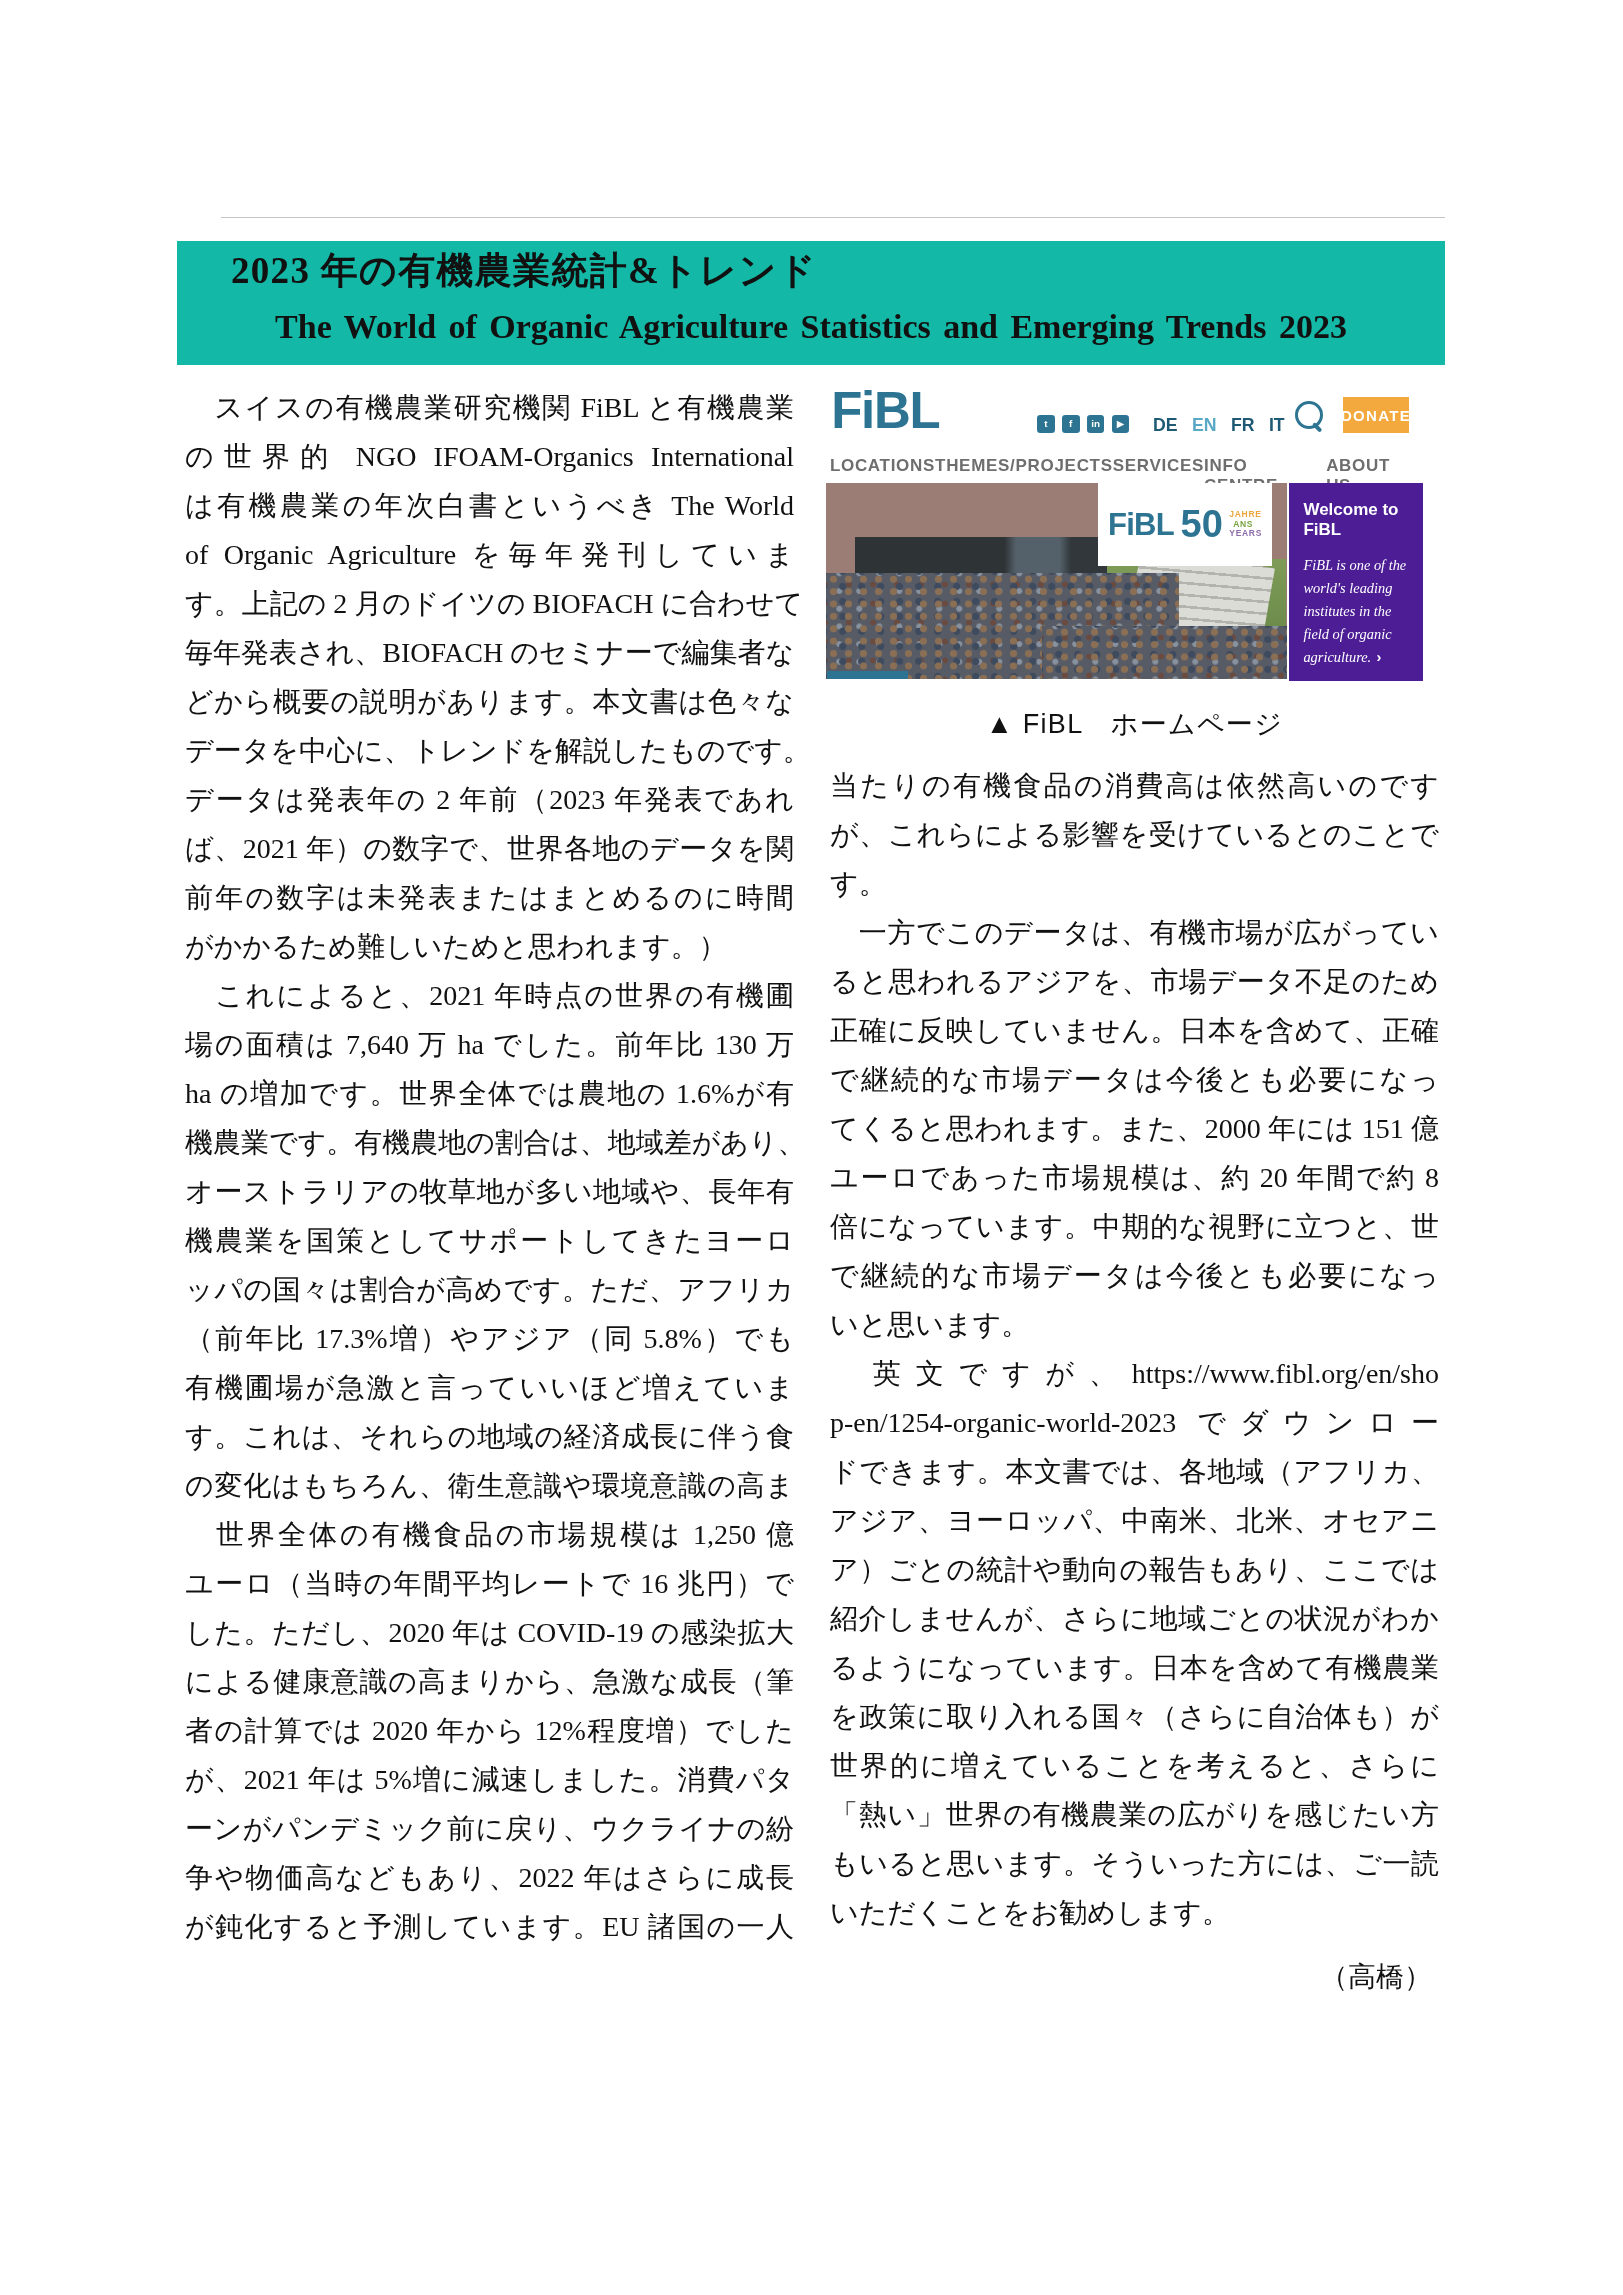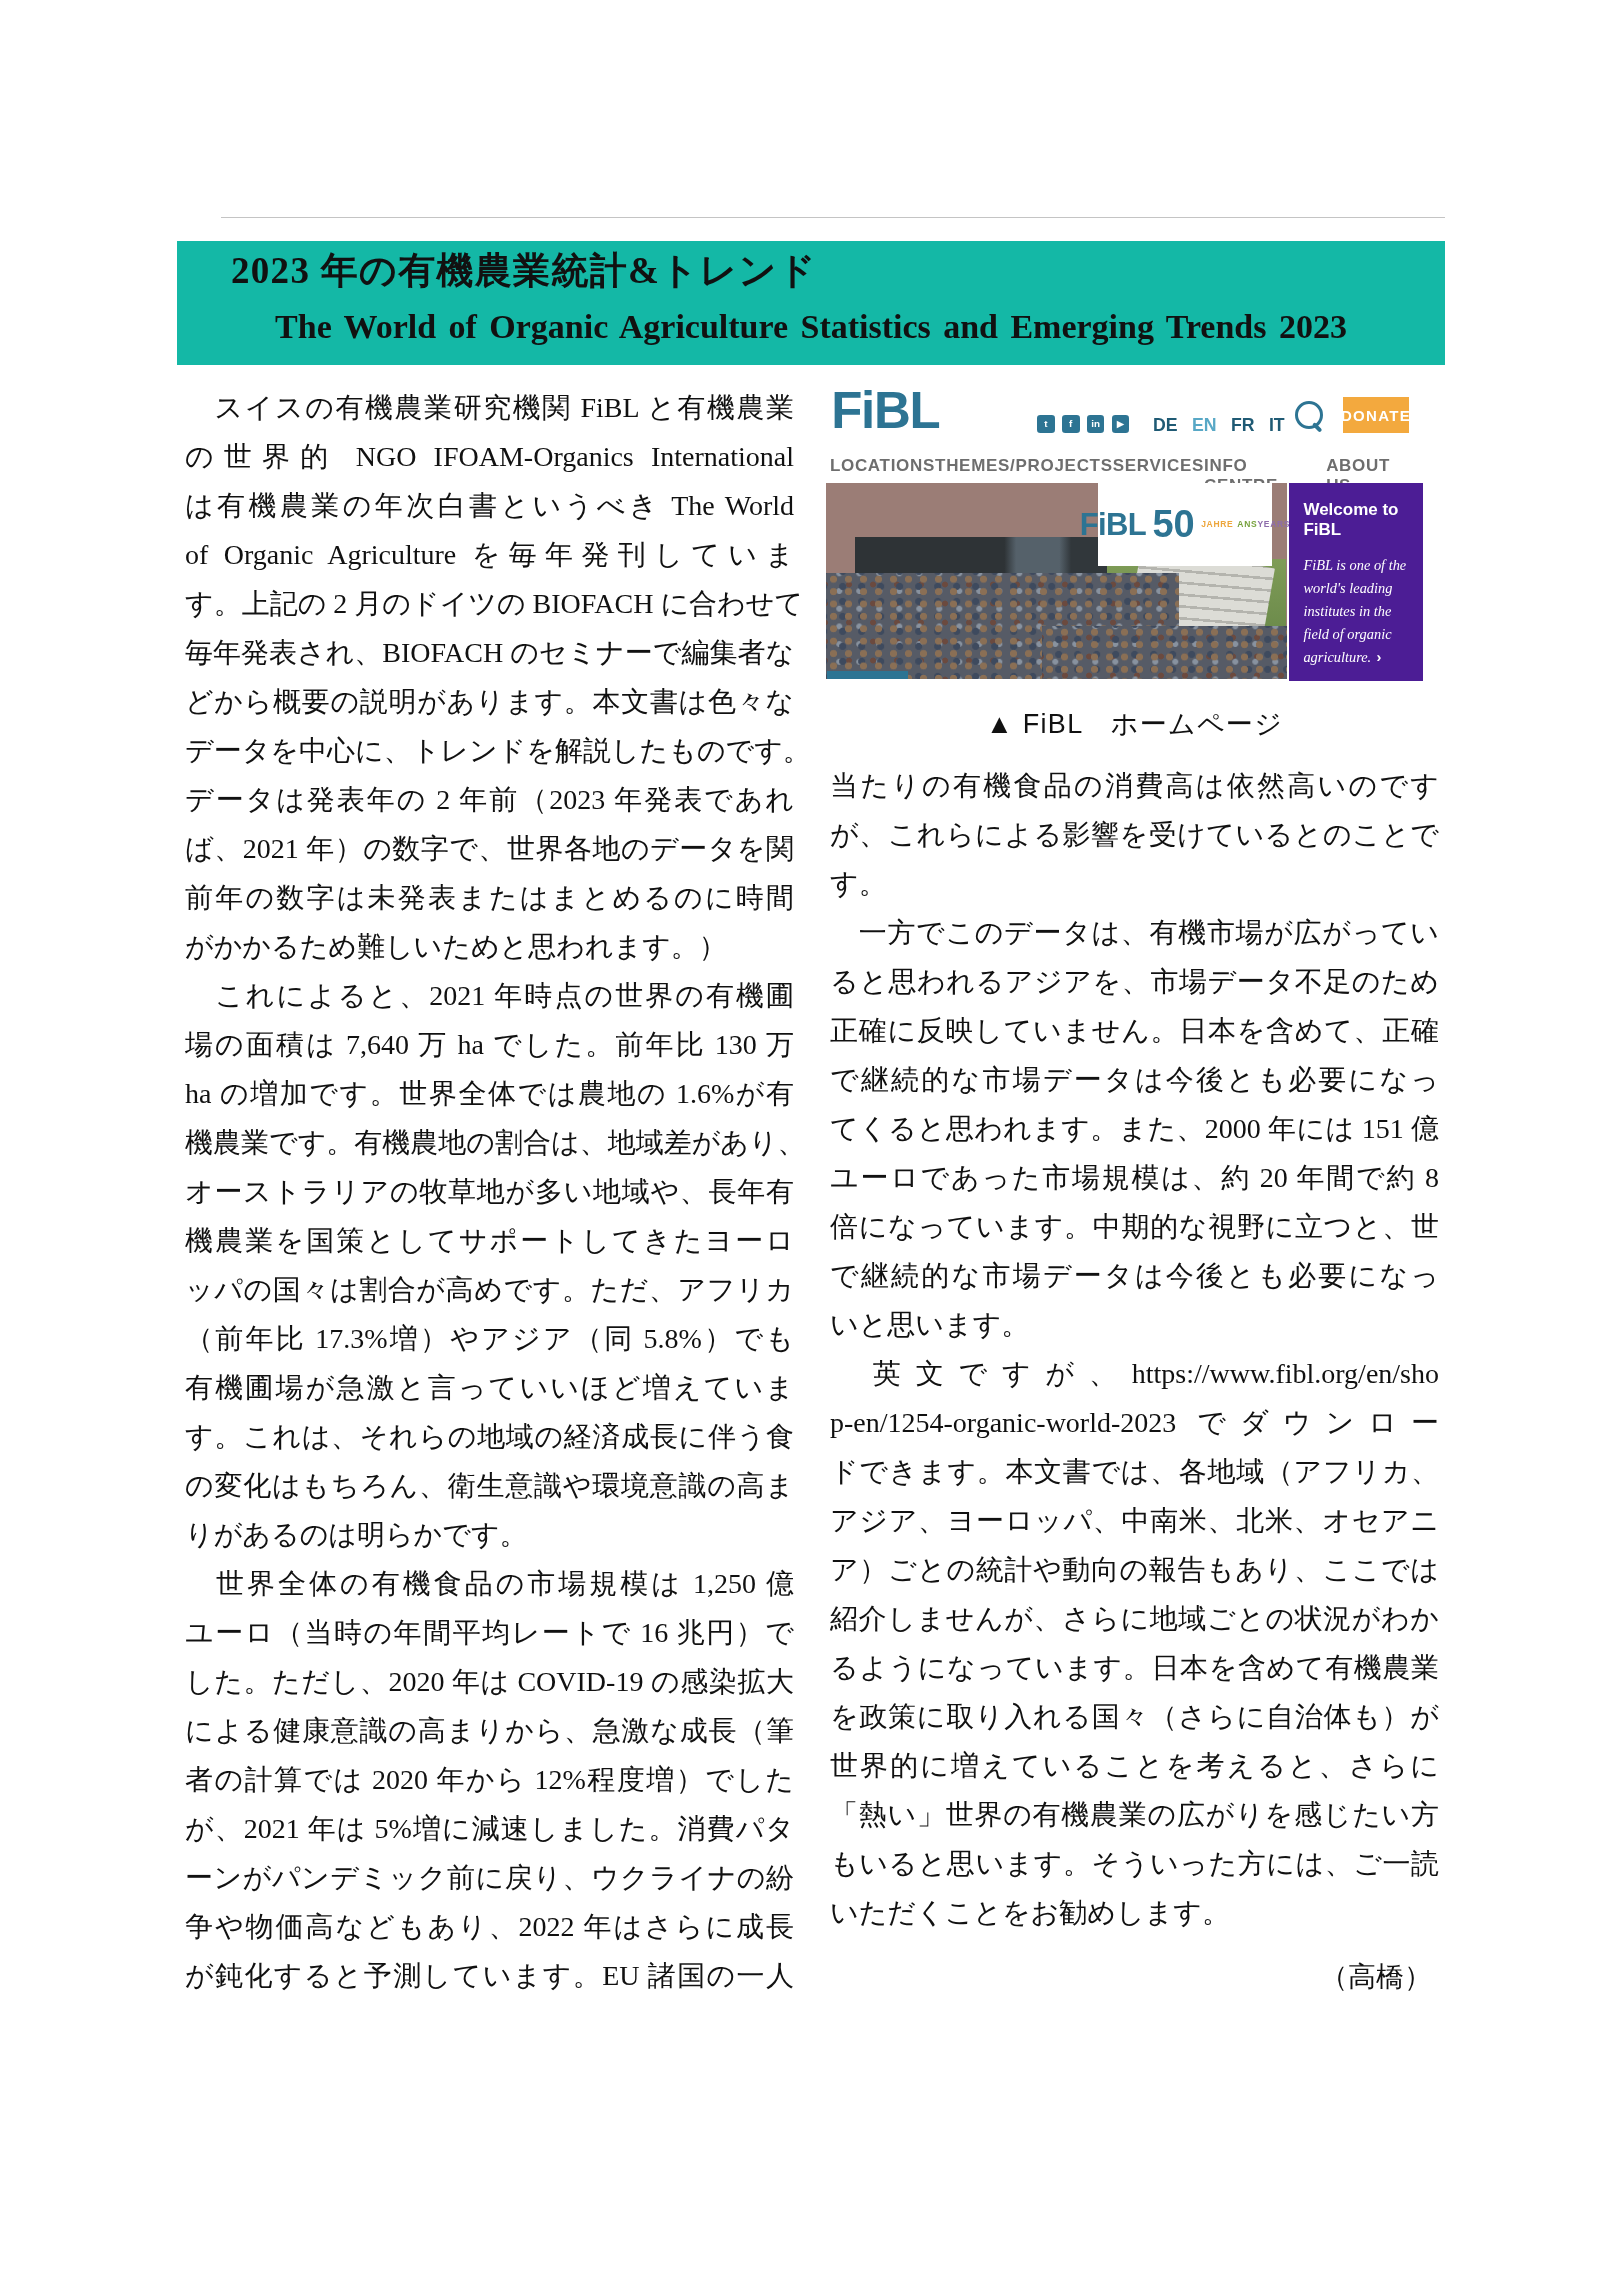--- a/index.html
+++ b/index.html
@@ -67,21 +67,21 @@
       radial-gradient(circle,#3e4a5e 0 3.3px,transparent 3.9px),
       radial-gradient(circle,#88929f 0 2.6px,transparent 3.3px),
       radial-gradient(circle,#6b4a3f 0 2.6px,transparent 3.3px);
     background-size:15px 12.4px,19px 15px,20px 17.7px,24px 19px;
     background-position:0 0,7.2px 5.9px,3.3px 9.2px,11px 2px;
   }
   .logo-box { position:absolute; left:272px; top:0; width:174px; height:83px; background:#fff;
               display:flex; align-items:center; justify-content:center; gap:6.5px; }
   .mini-fibl { font-size:31px; font-weight:700; letter-spacing:-0.7px; color:#2d7493; }
   .mini-50 { font-size:38px; font-weight:700; color:#2d7493; }
-  .mini-words { display:flex; flex-direction:row; line-height:9.8px; font-size:8.5px; font-weight:700; letter-spacing:0.7px; }
+  .mini-words { display:flex; flex-direction:column; line-height:9.8px; font-size:8.5px; font-weight:700; letter-spacing:0.7px; }
   .w-jahre { color:#eda63c; } .w-ans { color:#78a23e; margin-left:3.9px; } .w-years { color:#8d6cab; }
   .strip { position:absolute; left:0.7px; top:188px; width:81px; height:7.9px; background:#2d7493; }
   .sidebar { position:absolute; left:463px; top:0; width:134px; height:198px; background:#4c1d95;
              color:#fff; box-sizing:border-box; padding:17px 14.4px; }
   .sidebar-h { font-size:17px; font-weight:700; margin-bottom:14.4px; }
   .sidebar-p { font-size:14.4px; font-style:italic; line-height:23px; width:107px;
                font-family:"Liberation Serif","DejaVu Serif",serif; }
   .sidebar-arrow { font-style:normal; font-weight:700; margin-left:5.2px; font-family:"Liberation Sans",sans-serif; }
 </style>
 </head>
@@ -112,21 +112,20 @@
     <div class="line">場の面積は 7,640 万 ha でした。前年比 130 万</div>
     <div class="line">ha の増加です。世界全体では農地の 1.6%が有</div>
     <div class="line">機農業です。有機農地の割合は、地域差があり、</div>
     <div class="line">オーストラリアの牧草地が多い地域や、長年有</div>
     <div class="line">機農業を国策としてサポートしてきたヨーロ</div>
     <div class="line">ッパの国々は割合が高めです。ただ、アフリカ</div>
     <div class="line">（前年比 17.3%増）やアジア（同 5.8%）でも</div>
     <div class="line">有機圃場が急激と言っていいほど増えていま</div>
     <div class="line">す。これは、それらの地域の経済成長に伴う食</div>
     <div class="line">の変化はもちろん、衛生意識や環境意識の高ま</div>
-    <div class="line end">りがあるのは明らかです。</div>
     <div class="line">　世界全体の有機食品の市場規模は 1,250 億</div>
     <div class="line">ユーロ（当時の年間平均レートで 16 兆円）で</div>
     <div class="line">した。ただし、2020 年は COVID-19 の感染拡大</div>
     <div class="line">による健康意識の高まりから、急激な成長（筆</div>
     <div class="line">者の計算では 2020 年から 12%程度増）でした</div>
     <div class="line">が、2021 年は 5%増に減速しました。消費パタ</div>
     <div class="line">ーンがパンデミック前に戻り、ウクライナの紛</div>
     <div class="line">争や物価高などもあり、2022 年はさらに成長</div>
     <div class="line">が鈍化すると予測しています。EU 諸国の一人</div>
   </div>

